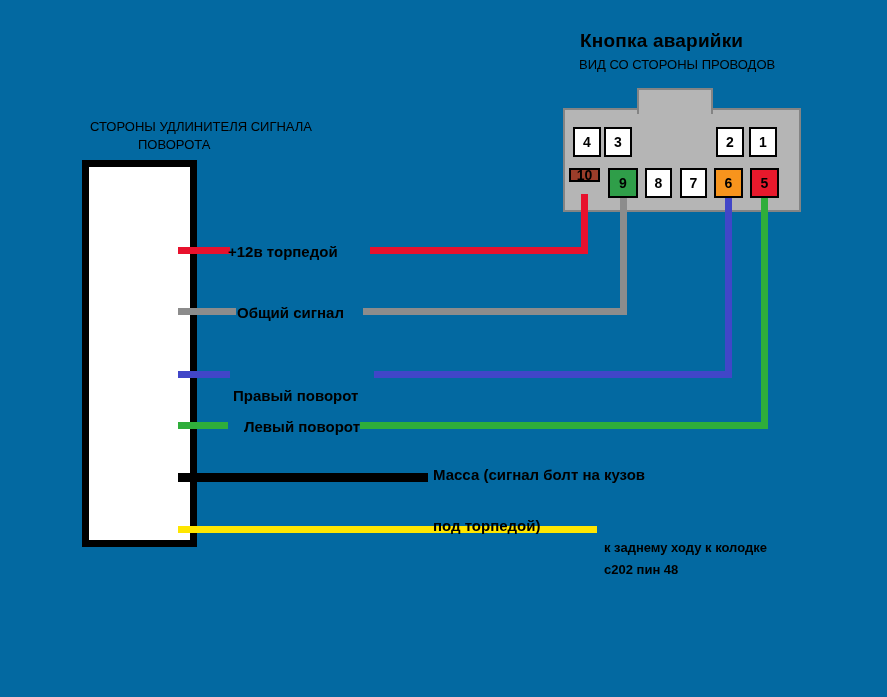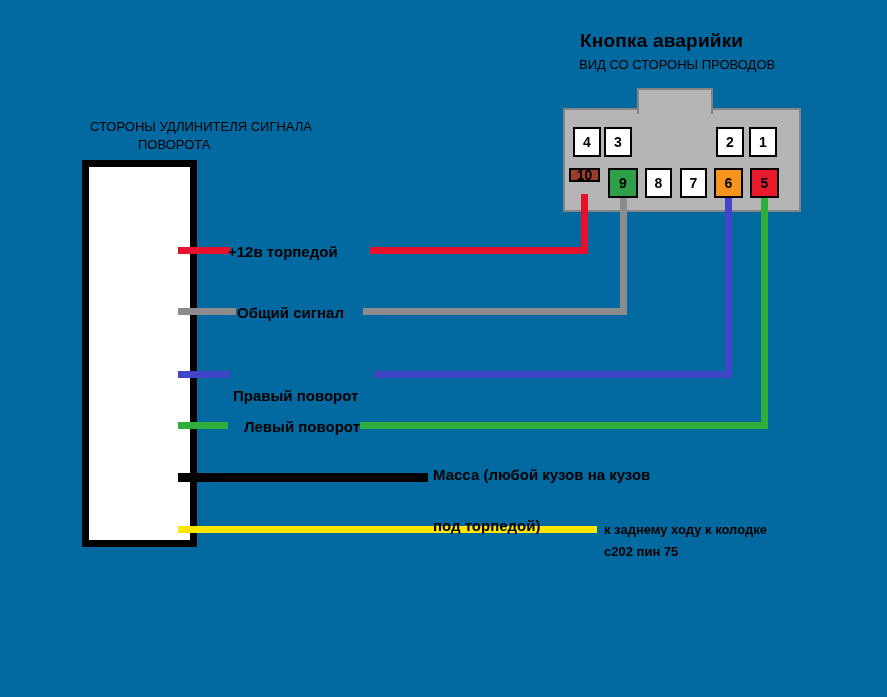--- a/index.html
+++ b/index.html
@@ -5,21 +5,21 @@
   html,body{margin:0;padding:0;background:#fff;}
   .canvas{
     position:relative;width:887px;height:697px;background:#0369a1;overflow:hidden;
     font-family:"Liberation Sans", sans-serif;color:#000;
   }
   .abs{position:absolute;}
   .title{font-size:19px;font-weight:bold;letter-spacing:.2px;}
   .subtitle{font-size:13px;}
   .small-caps-label{font-size:13px;line-height:18px;white-space:pre;}
   .wire-label{font-size:15px;font-weight:bold;white-space:nowrap;z-index:6;}
-  .wire-label-sm{font-size:13px;font-weight:bold;white-space:nowrap;z-index:6;}
+  .wire-label-sm{font-size:13px;font-weight:bold;white-space:nowrap;z-index:6;margin-top:18px;}
   .left-rect{
     box-sizing:border-box;border:7px solid #000;background:#fff;z-index:1;
   }
   .conn-tab{
     box-sizing:border-box;background:#b5b5b5;border:2px solid #848484;border-bottom:none;z-index:2;
   }
   .conn-body{
     box-sizing:border-box;background:#b5b5b5;border:2px solid #848484;z-index:1;
   }
   .pin{
@@ -91,20 +91,20 @@
   <div class="abs wire" style="left: 374px; top: 371px; width: 358px; height: 7px; background-color: rgb(65, 70, 200);"></div>
   <div class="abs wire" style="left: 178px; top: 371px; width: 52px; height: 7px; background-color: rgb(65, 70, 200);"></div>
   <div class="abs wire-label" style="left:233px;top:387px;">Правый поворот</div>
 
   <div class="abs wire" style="left: 761px; top: 194px; width: 7px; height: 235px; background-color: rgb(47, 174, 59);"></div>
   <div class="abs wire" style="left: 360px; top: 422px; width: 408px; height: 7px; background-color: rgb(47, 174, 59);"></div>
   <div class="abs wire" style="left: 178px; top: 422px; width: 50px; height: 7px; background-color: rgb(47, 174, 59);"></div>
   <div class="abs wire-label" style="left:231px;top:418px;margin-left:13px;">Левый поворот</div>
 
   <div class="abs wire" style="left: 178px; top: 473px; width: 250px; height: 9px; background-color: rgb(0, 0, 0);"></div>
-  <div class="abs wire-label" style="left:433px;top:466px;">Масса (любой кузов на кузов</div>
+  <div class="abs wire-label" style="left:433px;top:466px;">Масса (сигнал болт на кузов</div>
   <div class="abs wire-label" style="left:433px;top:517px;">под торпедой)</div>
 
   <div class="abs wire" style="left: 178px; top: 526px; width: 419px; height: 7px; background-color: rgb(255, 230, 0);"></div>
   <div class="abs wire-label-sm" style="left:604px;top:522px;">к заднему ходу к колодке</div>
-  <div class="abs wire-label-sm" style="left:604px;top:544px;">с202 пин 75</div>
+  <div class="abs wire-label-sm" style="left:604px;top:544px;">с202 пин 48</div>
 
 </div>
 
 </body></html>

